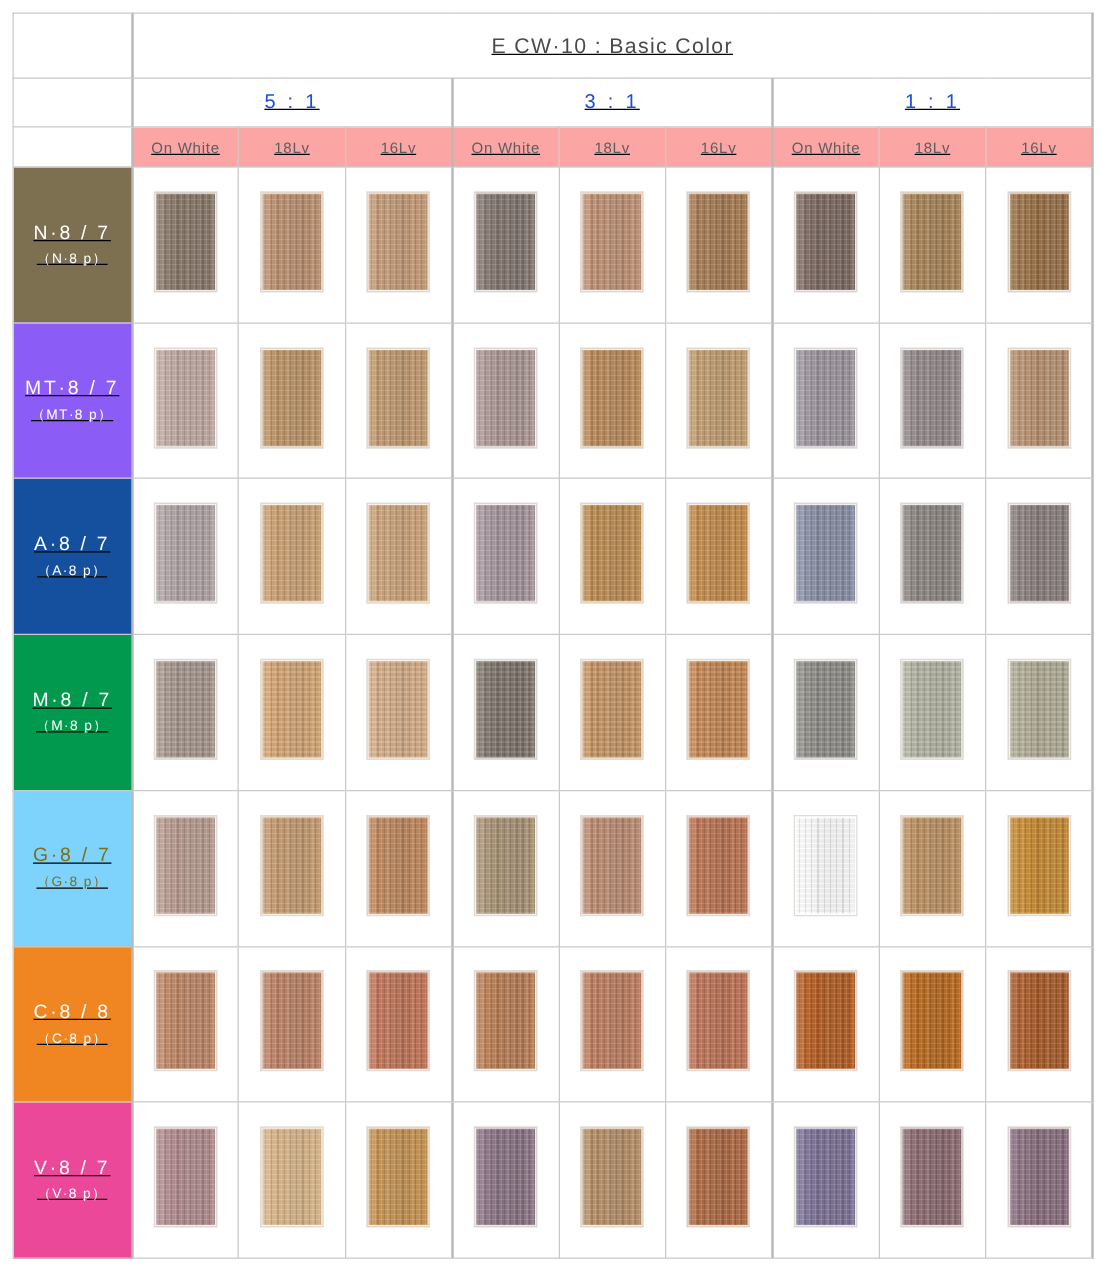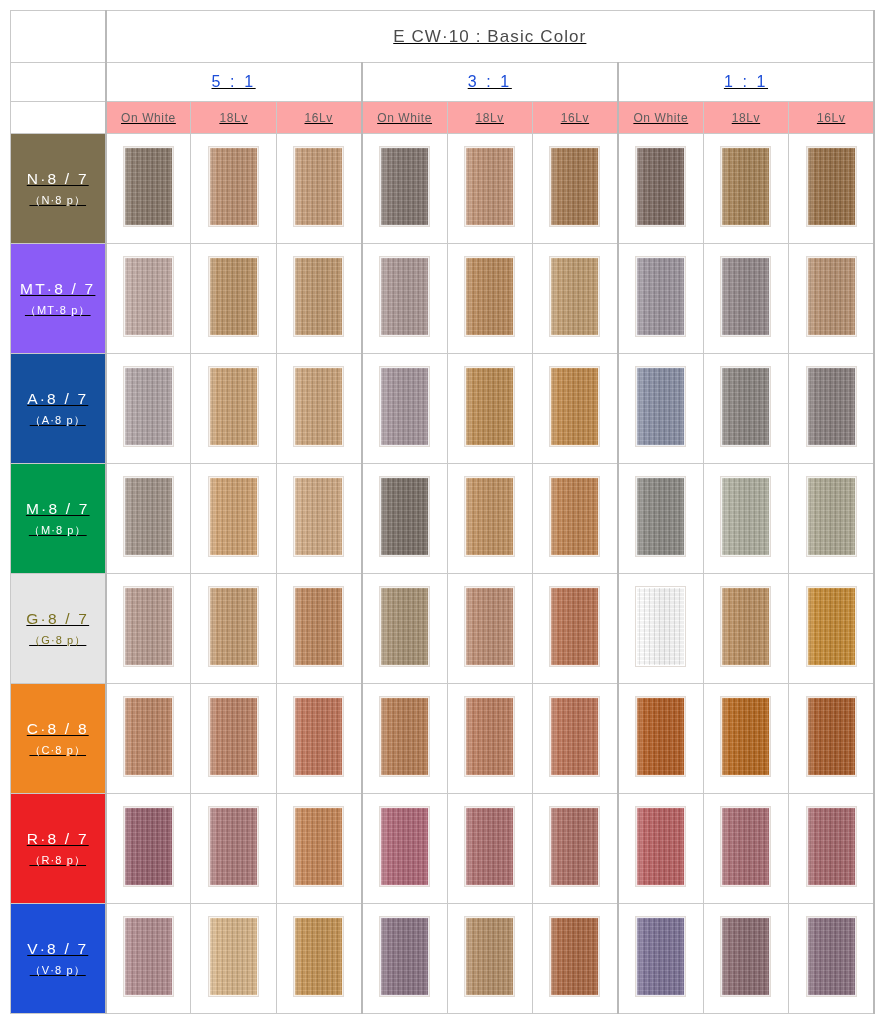--- a/index.html
+++ b/index.html
@@ -235,21 +235,21 @@
           <td class="sw-cell"><div class="swatch" style="background: rgb(211, 164, 115);"></div></td>
           <td class="sw-cell"><div class="swatch" style="background: rgb(211, 172, 133);"></div></td>
           <td class="sw-cell grp-start"><div class="swatch" style="background: rgb(125, 115, 106);"></div></td>
           <td class="sw-cell"><div class="swatch" style="background: rgb(197, 148, 98);"></div></td>
           <td class="sw-cell"><div class="swatch" style="background: rgb(195, 133, 81);"></div></td>
           <td class="sw-cell grp-start"><div class="swatch" style="background: rgb(142, 140, 135);"></div></td>
           <td class="sw-cell"><div class="swatch" style="background: rgb(178, 178, 162);"></div></td>
           <td class="sw-cell grp-end"><div class="swatch" style="background: rgb(176, 171, 149);"></div></td>
         </tr>
         <tr>
-          <td class="tone-cell" style="background: #e5e5e5;">
+          <td class="tone-cell" style="background: #7dd3fc;">
             <span class="tone-main" style="color: rgb(122, 112, 32);">G·8 / 7</span>
             <span class="tone-sub" style="color: rgb(122, 112, 32);">（G·8 p）</span>
           </td>
           <td class="sw-cell grp-start"><div class="swatch" style="background: rgb(187, 158, 146);"></div></td>
           <td class="sw-cell"><div class="swatch" style="background: rgb(199, 157, 114);"></div></td>
           <td class="sw-cell"><div class="swatch" style="background: rgb(193, 137, 94);"></div></td>
           <td class="sw-cell grp-start"><div class="swatch" style="background: rgb(171, 149, 119);"></div></td>
           <td class="sw-cell"><div class="swatch" style="background: rgb(191, 142, 116);"></div></td>
           <td class="sw-cell"><div class="swatch" style="background: rgb(189, 117, 83);"></div></td>
           <td class="sw-cell grp-start"><div class="swatch"></div></td>
@@ -265,36 +265,21 @@
           <td class="sw-cell"><div class="swatch" style="background: rgb(191, 132, 103);"></div></td>
           <td class="sw-cell"><div class="swatch" style="background: rgb(195, 118, 90);"></div></td>
           <td class="sw-cell grp-start"><div class="swatch" style="background: rgb(187, 128, 85);"></div></td>
           <td class="sw-cell"><div class="swatch" style="background: rgb(192, 128, 97);"></div></td>
           <td class="sw-cell"><div class="swatch" style="background: rgb(191, 116, 86);"></div></td>
           <td class="sw-cell grp-start"><div class="swatch" style="background: rgb(182, 95, 36);"></div></td>
           <td class="sw-cell"><div class="swatch" style="background: rgb(187, 106, 31);"></div></td>
           <td class="sw-cell grp-end"><div class="swatch" style="background: rgb(171, 93, 42);"></div></td>
         </tr>
         <tr>
-          <td class="tone-cell" style="background: rgb(236, 32, 36);">
-            <span class="tone-main">R·8 / 7</span>
-            <span class="tone-sub">（R·8 p）</span>
-          </td>
-          <td class="sw-cell grp-start"><div class="swatch" style="background: rgb(154, 99, 112);"></div></td>
-          <td class="sw-cell"><div class="swatch" style="background: rgb(176, 124, 124);"></div></td>
-          <td class="sw-cell"><div class="swatch" style="background: rgb(201, 136, 87);"></div></td>
-          <td class="sw-cell grp-start"><div class="swatch" style="background: rgb(179, 105, 122);"></div></td>
-          <td class="sw-cell"><div class="swatch" style="background: rgb(176, 112, 112);"></div></td>
-          <td class="sw-cell"><div class="swatch" style="background: rgb(176, 112, 102);"></div></td>
-          <td class="sw-cell grp-start"><div class="swatch" style="background: rgb(189, 98, 99);"></div></td>
-          <td class="sw-cell"><div class="swatch" style="background: rgb(171, 109, 116);"></div></td>
-          <td class="sw-cell grp-end"><div class="swatch" style="background: rgb(169, 104, 109);"></div></td>
-        </tr>
-        <tr>
-          <td class="tone-cell" style="background: #1d4ed8;">
+          <td class="tone-cell" style="background: #ec4899;">
             <span class="tone-main">V·8 / 7</span>
             <span class="tone-sub">（V·8 p）</span>
           </td>
           <td class="sw-cell grp-start"><div class="swatch" style="background: rgb(180, 142, 145);"></div></td>
           <td class="sw-cell"><div class="swatch" style="background: rgb(220, 184, 139);"></div></td>
           <td class="sw-cell"><div class="swatch" style="background: rgb(200, 149, 84);"></div></td>
           <td class="sw-cell grp-start"><div class="swatch" style="background: rgb(141, 118, 135);"></div></td>
           <td class="sw-cell"><div class="swatch" style="background: rgb(184, 145, 105);"></div></td>
           <td class="sw-cell"><div class="swatch" style="background: rgb(176, 106, 68);"></div></td>
           <td class="sw-cell grp-start"><div class="swatch" style="background: rgb(126, 116, 153);"></div></td>

